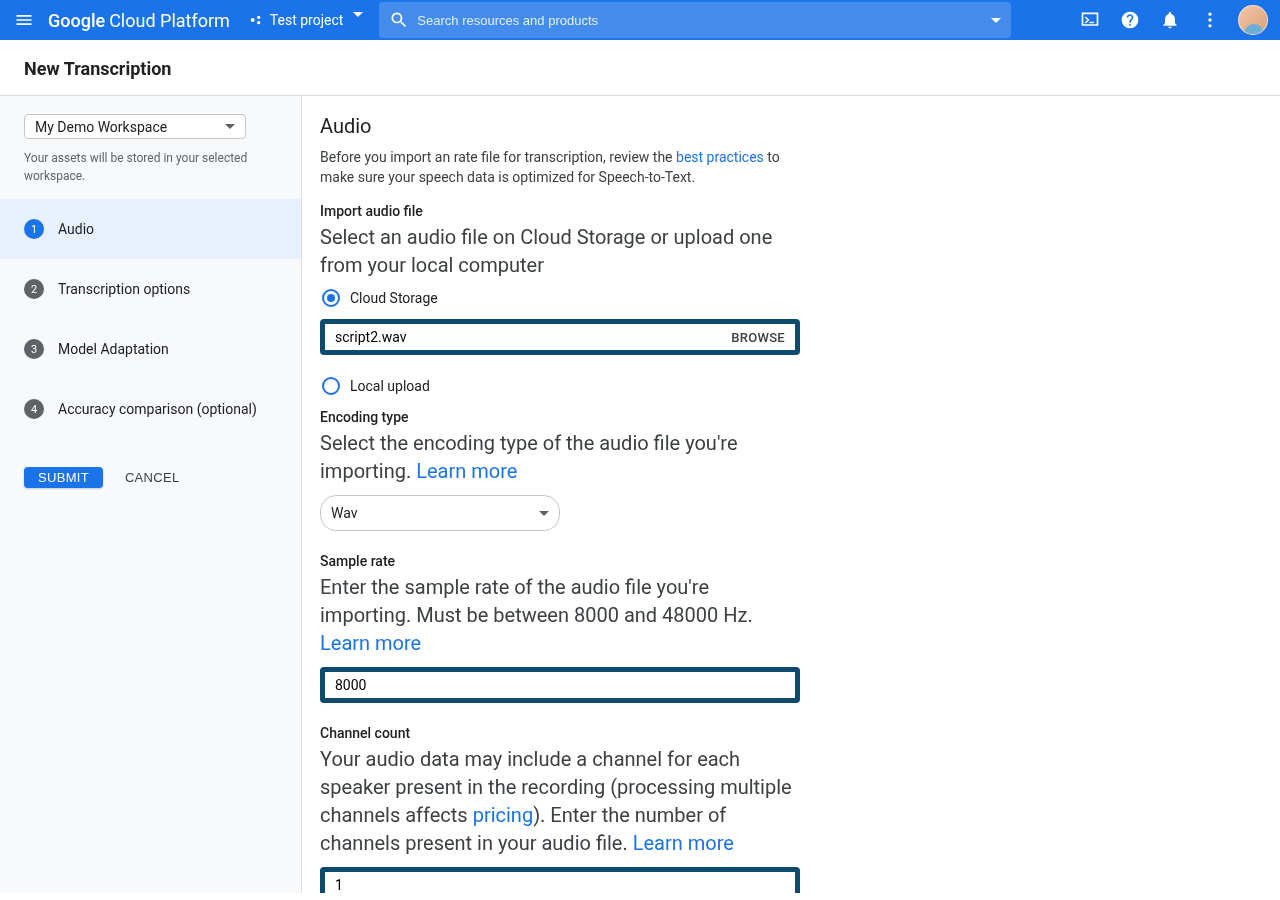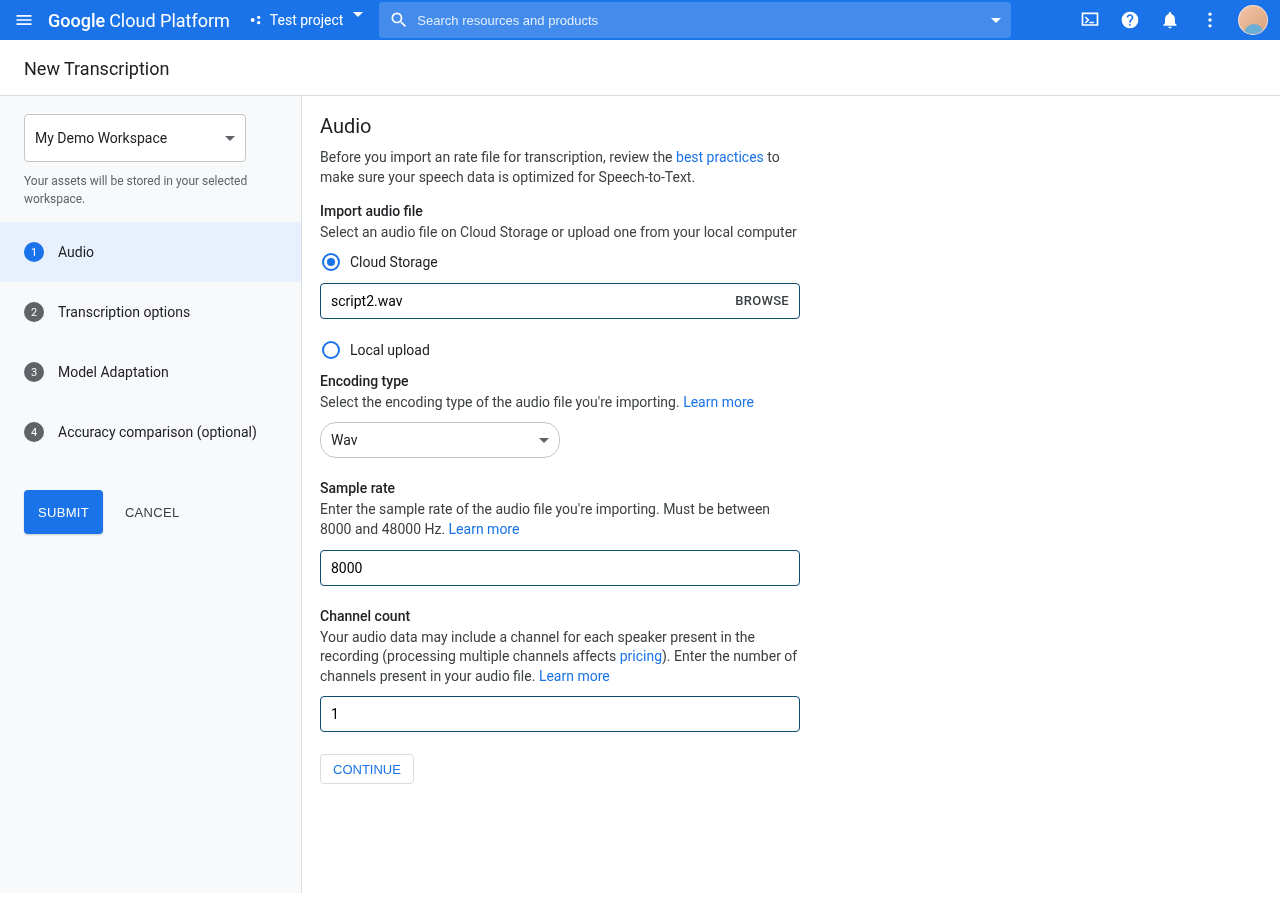--- a/index.html
+++ b/index.html
@@ -15,52 +15,52 @@
 .header .search-wrap { flex: 1; max-width: 632px; background: rgba(255,255,255,0.18); height: 36px; border-radius: 4px; display: flex; align-items: center; padding: 0 10px; margin-right: 12px; }
 .header .search-wrap input { flex: 1; background: transparent; border: none; color: #fff; font-size: 13px; outline: none; margin-left: 8px; }
 .header .search-wrap input::placeholder { color: rgba(255,255,255,0.85); }
 .header .search-wrap .chev { margin-left: 8px; }
 .header .right-icons { margin-left: auto; display: flex; align-items: center; gap: 16px; }
 .header .icon-btn { width: 24px; height: 24px; display: flex; align-items: center; justify-content: center; cursor: pointer; }
 .header .avatar { width: 30px; height: 30px; border-radius: 50%; background: linear-gradient(135deg,#f4c7a8,#d9a07a); border: 1px solid rgba(255,255,255,0.6); cursor: pointer; position: relative; overflow: hidden; }
 .header .avatar::after { content: ""; position: absolute; bottom: -2px; left: 5px; width: 20px; height: 12px; background: #6baed6; border-radius: 10px 10px 0 0; }
 
 
-.page-title { font-size: 18px; font-weight: 400; padding: 18px 24px 16px; border-bottom: 1px solid #dadce0; }
+.page-title { font-size: 18px; font-weight: 700; padding: 18px 24px 16px; border-bottom: 1px solid #dadce0; }
 
 
 .layout { display: flex; height: calc(100vh - 48px - 55px); }
 .sidebar { width: 302px; border-right: 1px solid #dadce0; background: #f8f9fa; padding-top: 18px; }
 .content { flex: 1; padding: 18px 0 40px 18px; overflow: auto; }
 .content-inner { max-width: 480px; }
 
 
-.ws-select { margin: 0 24px 10px; border: 1px solid #c4c7c5; background: #fff; height: 48px; border-radius: 4px; display: flex; align-items: center; padding: 0 10px; cursor: pointer; justify-content: space-between; font-size: 14px; width: 222px; }
+.ws-select { margin: 0 24px 10px; border: 1px solid #c4c7c5; background: #fff; height: 25px; border-radius: 4px; display: flex; align-items: center; padding: 0 10px; cursor: pointer; justify-content: space-between; font-size: 14px; width: 222px; }
 .ws-help { font-size: 12px; color: #5f6368; padding: 0 24px 14px; line-height: 1.5; }
 .step-list { list-style: none; }
 .step { display: flex; align-items: center; padding: 0 24px; height: 60px; cursor: pointer; font-size: 14px; }
 .step.active { background: #e8f0fe; }
 .step .num { width: 20px; height: 20px; border-radius: 50%; background: #5f6368; color: #fff; font-size: 11px; display: flex; align-items: center; justify-content: center; margin-right: 14px; flex-shrink: 0; }
 .step.active .num { background: #1a73e8; }
 .sidebar-actions { display: flex; align-items: center; gap: 22px; padding: 28px 24px; }
-.btn-primary { background: #1a73e8; color: #fff; border: none; height: 44px; padding: 0 14px; border-radius: 4px; font-size: 13px; font-weight: 500; letter-spacing: .3px; cursor: pointer; box-shadow: 0 1px 2px rgba(0,0,0,0.2); }
+.btn-primary { background: #1a73e8; color: #fff; border: none; height: 21px; padding: 0 14px; border-radius: 4px; font-size: 13px; font-weight: 500; letter-spacing: .3px; cursor: pointer; box-shadow: 0 1px 2px rgba(0,0,0,0.2); }
 .btn-text { background: none; border: none; font-size: 13px; font-weight: 500; letter-spacing: .3px; cursor: pointer; color: #3c4043; }
 .btn-outline-primary { border: 1px solid #dadce0; color: #1a73e8; background: #fff; height: 30px; padding: 0 12px; border-radius: 4px; font-size: 13px; font-weight: 500; cursor: pointer; }
 
 
 h2.section-title { font-size: 20px; font-weight: 400; margin-bottom: 10px; }
 .para { font-size: 14px; line-height: 1.4; color: #3c4043; margin-bottom: 16px; }
 .para a, .link { color: #1a73e8; text-decoration: none; }
 .label { font-size: 14px; font-weight: 500; color: #202124; margin-bottom: 4px; }
-.sublabel { font-size: 14px; color: #3c4043; line-height: 1.4; margin-bottom: 10px; }
+.sublabel { font-size: 20px; color: #3c4043; line-height: 1.4; margin-bottom: 10px; }
 .radio-row { display: flex; align-items: center; margin: 8px 0; cursor: pointer; }
 .radio { width: 18px; height: 18px; border: 2px solid #1a73e8; border-radius: 50%; margin-right: 10px; display: flex; align-items: center; justify-content: center; flex-shrink: 0; }
 .radio.checked::after { content: ""; width: 8px; height: 8px; background: #1a73e8; border-radius: 50%; }
 .radio-label { font-size: 14px; }
-.text-input { width: 100%; max-width: 480px; height: 36px; border: 1px solid #0c4a6e; border-radius: 4px; padding: 0 10px; font-size: 14px; display: flex; align-items: center; }
+.text-input { width: 100%; max-width: 480px; height: 36px; border: 5px solid #0c4a6e; border-radius: 4px; padding: 0 10px; font-size: 14px; display: flex; align-items: center; }
 .text-input input { flex: 1; border: none; outline: none; font-size: 14px; font-family: inherit; }
 .text-input .browse { font-size: 13px; font-weight: 500; letter-spacing: .3px; color: #3c4043; cursor: pointer; }
 .select-input { width: 240px; height: 36px; border: 1px solid #c4c7c5; border-radius: 16px; padding: 0 10px; display: flex; align-items: center; justify-content: space-between; cursor: pointer; background: #fff; font-size: 14px; }
 .field-group { margin-bottom: 22px; }
 .mt20 { margin-top: 20px; }
 .indent { margin-left: 2px; }
 
 svg { display: block; }
 .chev-down { width: 0; height: 0; border-left: 5px solid transparent; border-right: 5px solid transparent; border-top: 5px solid #5f6368; }
 .chev-down.white { border-top-color: #fff; }

